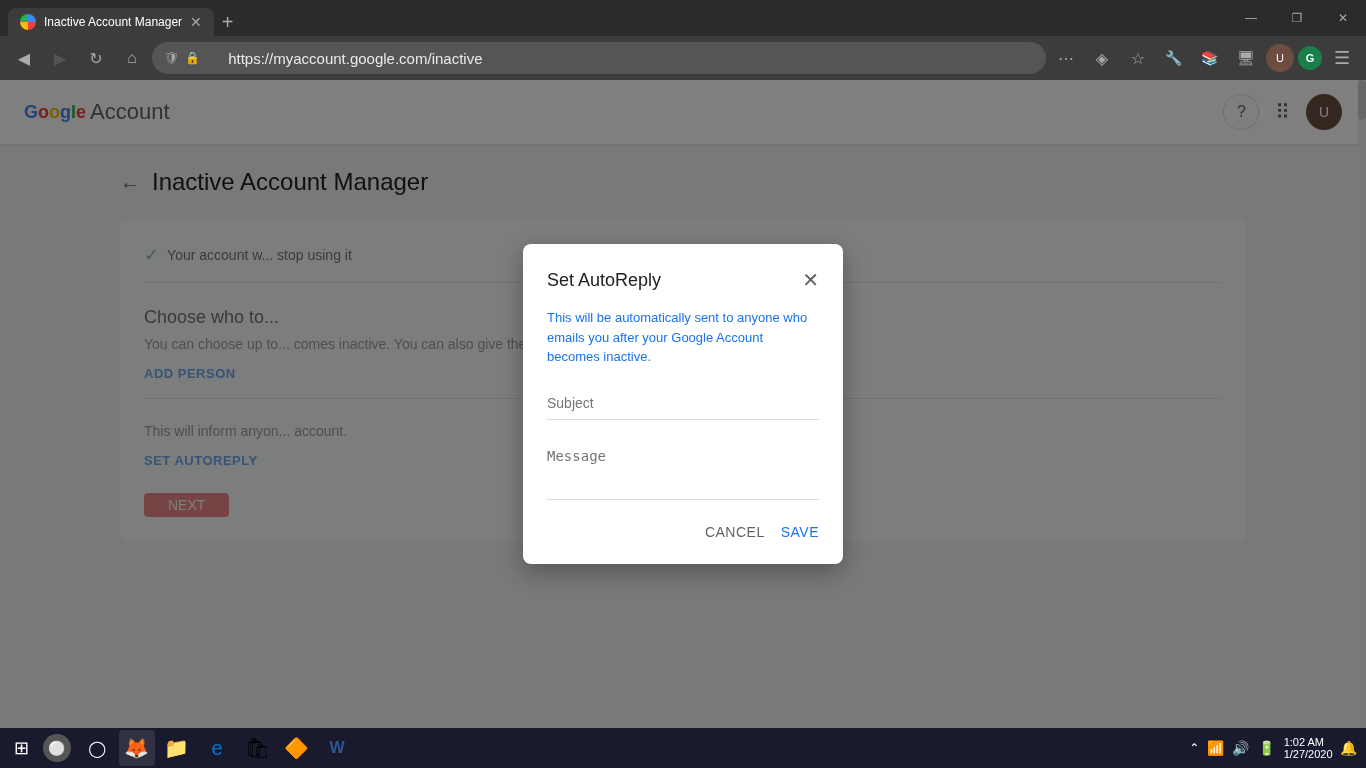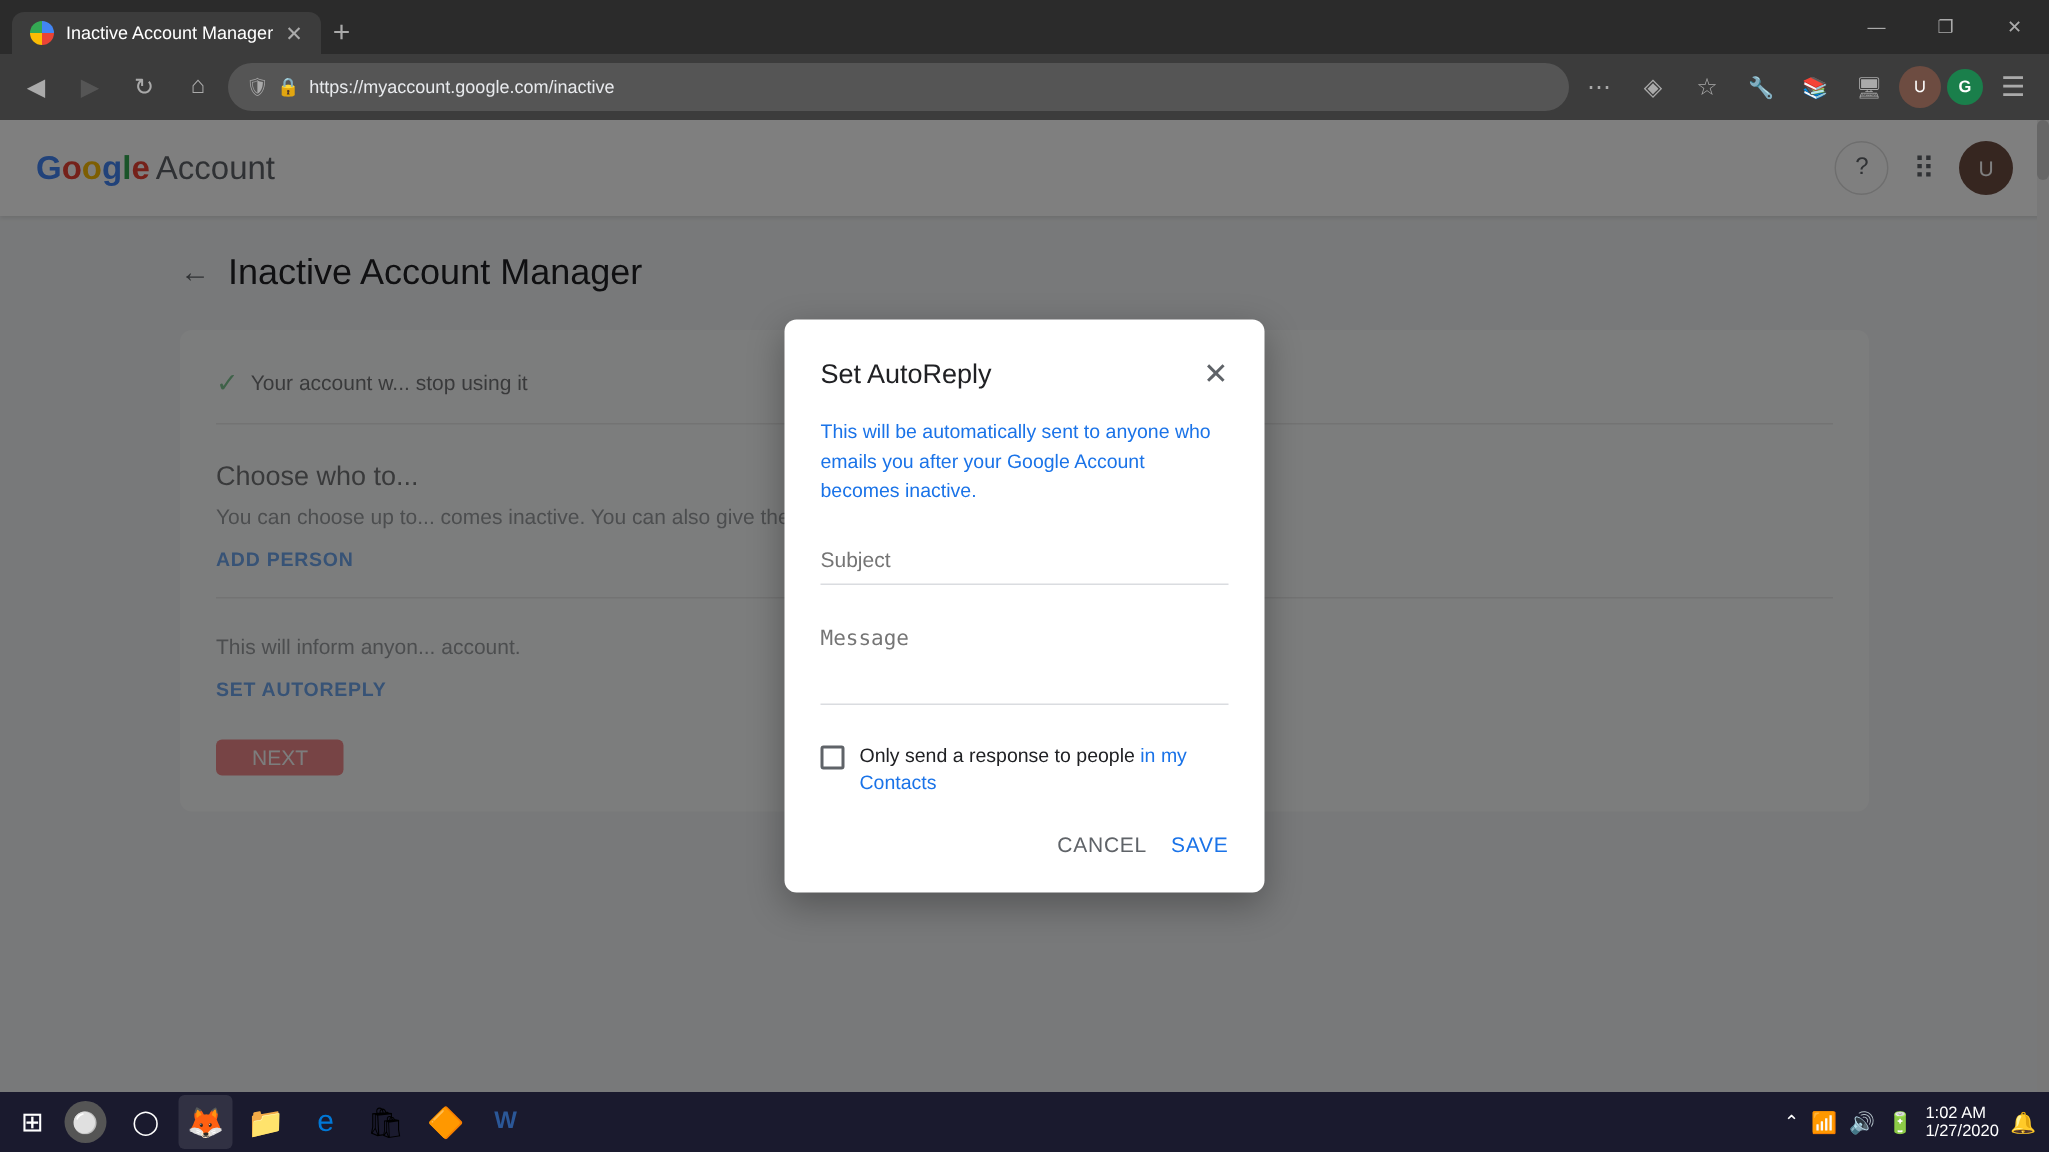--- a/index.html
+++ b/index.html
@@ -26,41 +26,41 @@
   </div>
 
   <div style="background:#3c3c3c; height:44px; display:flex; align-items:center; padding:0 8px; gap:4px;">
     <button style="background:none; border:none; color:#aaa; font-size:16px; cursor:pointer; width:32px; height:32px; display:flex; align-items:center; justify-content:center; border-radius:50%;">◀</button>
     <button style="background:none; border:none; color:#555; font-size:16px; cursor:default; width:32px; height:32px; display:flex; align-items:center; justify-content:center; border-radius:50%;">▶</button>
     <button style="background:none; border:none; color:#aaa; font-size:16px; cursor:pointer; width:32px; height:32px; display:flex; align-items:center; justify-content:center; border-radius:50%;">↻</button>
     <button style="background:none; border:none; color:#aaa; font-size:16px; cursor:pointer; width:32px; height:32px; display:flex; align-items:center; justify-content:center; border-radius:50%;">⌂</button>
     <div style="flex:1; background:#555; border-radius:20px; height:32px; display:flex; align-items:center; padding:0 12px; gap:6px;">
       <span style="color:#aaa; font-size:12px;">🛡</span>
       <span style="color:#aaa; font-size:12px;">🔒</span>
-      <span style="color:#e8eaed; font-size:12px; flex:1;">https://myaccount.google.com/inactive</span>
+      <span style="color:#e8eaed; font-size:15px; flex:1;margin-left:22px;">https://myaccount.google.com/inactive</span>
     </div>
     <div style="display:flex; gap:4px; align-items:center;">
       <span style="color:#aaa; font-size:16px; width:32px; height:32px; display:flex; align-items:center; justify-content:center; cursor:pointer;">⋯</span>
       <span style="color:#aaa; font-size:16px; width:32px; height:32px; display:flex; align-items:center; justify-content:center; cursor:pointer;">◈</span>
       <span style="color:#aaa; font-size:16px; width:32px; height:32px; display:flex; align-items:center; justify-content:center; cursor:pointer;">☆</span>
       <span style="color:#aaa; font-size:14px; width:32px; height:32px; display:flex; align-items:center; justify-content:center; cursor:pointer;">🔧</span>
       <span style="color:#aaa; font-size:14px; width:32px; height:32px; display:flex; align-items:center; justify-content:center; cursor:pointer;">📚</span>
       <span style="color:#aaa; font-size:14px; width:32px; height:32px; display:flex; align-items:center; justify-content:center; cursor:pointer;">🖥</span>
       <span style="width:28px; height:28px; border-radius:50%; background:#6d4c41; display:flex; align-items:center; justify-content:center; color:#fff; font-size:11px; cursor:pointer;">U</span>
       <div style="width:24px; height:24px; border-radius:50%; background:#1a7f4b; display:flex; align-items:center; justify-content:center; color:#fff; font-size:11px; font-weight:bold; cursor:pointer;">G</div>
       <span style="color:#aaa; font-size:18px; width:32px; height:32px; display:flex; align-items:center; justify-content:center; cursor:pointer;">☰</span>
     </div>
   </div>
 </div>
 
 <div style="background:#f1f3f4; height:calc(768px - 80px - 40px); position:relative; overflow:hidden;">
 
   <div style="background:#fff; height:64px; display:flex; align-items:center; padding:0 24px; box-shadow:0 1px 3px rgba(0,0,0,0.1);">
     <div style="display:flex; align-items:center;">
-      <span style="font-size:22px; font-weight:bold;">
+      <span style="font-size:18px; font-weight:bold;">
         <span style="color:#4285f4;">G</span><span style="color:#ea4335;">o</span><span style="color:#fbbc04;">o</span><span style="color:#4285f4;">g</span><span style="color:#34a853;">l</span><span style="color:#ea4335;">e</span>
       </span>
       <span style="font-size:22px; color:#5f6368; margin-left:4px;">Account</span>
     </div>
     <div style="margin-left:auto; display:flex; align-items:center; gap:16px;">
       <div style="width:36px; height:36px; border-radius:50%; border:1px solid #ddd; display:flex; align-items:center; justify-content:center; color:#5f6368; font-size:16px; cursor:pointer;">?</div>
       <div style="color:#5f6368; font-size:20px; cursor:pointer;">⠿</div>
       <div style="width:36px; height:36px; border-radius:50%; background:#6d4c41; display:flex; align-items:center; justify-content:center; color:#fff; font-size:14px; cursor:pointer;">U</div>
     </div>
   </div>
@@ -109,26 +109,20 @@
       
       <p style="font-size:13px; color:#1a73e8; line-height:1.5; margin-bottom:20px;">This will be automatically sent to anyone who emails you after your Google Account becomes inactive.</p>
 
       
       <input type="text" style="width: 100%; border-top: none; border-right: none; border-left: none; border-image: initial; border-bottom: 1px solid rgb(218, 220, 224); padding: 8px 0px; font-size: 14px; color: rgb(32, 33, 36); outline: none; margin-bottom: 20px; background: transparent;" placeholder="Subject">
 
       
       <textarea style="width: 100%; border-top: none; border-right: none; border-left: none; border-image: initial; border-bottom: 1px solid rgb(218, 220, 224); padding: 8px 0px; font-size: 14px; color: #000000; outline: none; margin-bottom: 20px; resize: none; height: 60px; background: transparent;" placeholder="Message"></textarea>
 
       
-      <div style="display:flex; align-items:flex-start; gap:10px; margin-bottom:24px;">
-        <div style="width:16px; height:16px; border:2px solid #5f6368; border-radius:2px; flex-shrink:0; margin-top:2px; cursor:pointer;"></div>
-        <label style="font-size:13px; color:#202124; line-height:1.4; cursor:pointer;">
-          <span>Only send a response to people </span><span style="color:#1a73e8;">in my Contacts</span>
-        </label>
-      </div>
 
       
       <div style="display:flex; justify-content:flex-end; gap:16px;">
         <button style="background:none; border:none; color:#5f6368; font-size:14px; font-weight:500; letter-spacing:0.5px; cursor:pointer;">CANCEL</button>
         <button style="background:none; border:none; color:#1a73e8; font-size:14px; font-weight:500; letter-spacing:0.5px; cursor:pointer;">SAVE</button>
       </div>
     </div>
   </div>
 
   <div style="position:absolute; right:0; top:0; width:8px; height:100%; background:#f1f1f1;">

